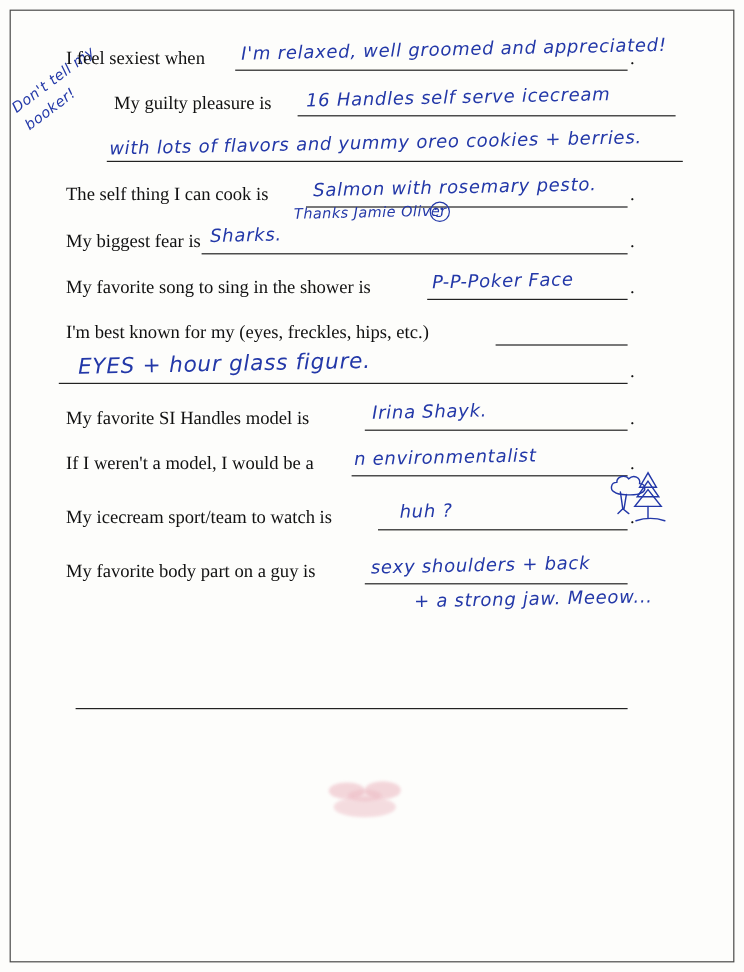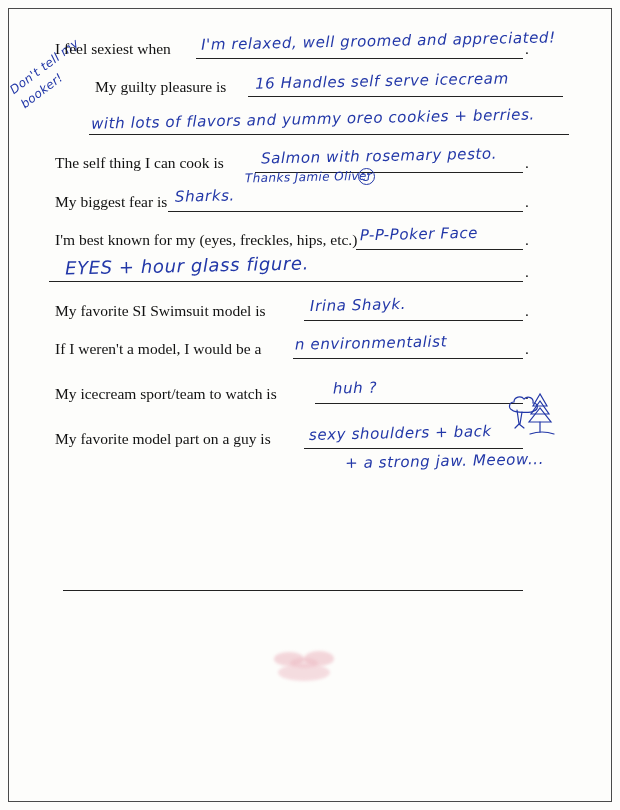--- a/index.html
+++ b/index.html
@@ -178,56 +178,57 @@
     </div>
 
     <div class="qline" style="margin-top:21px;">
       <span class="prompt">My biggest fear is</span>
       <span class="rule" style="left:113px; top:18px; width:355px;"></span>
       <span class="period" style="left:470px; top:0;">.</span>
       <span class="hand" style="left:120px; top:-6px;">Sharks.</span>
     </div>
 
     <div class="qline" style="margin-top:20px;">
+      <span class="prompt">My favorite song to sing in the shower is</span>
       <span class="rule" style="left:301px; top:18px; width:167px;"></span>
       <span class="period" style="left:470px; top:0;">.</span>
       <span class="hand" style="left:305px; top:-6px;">P-P-Poker Face</span>
     </div>
 
-    <div class="qline" style="">
+    <div class="qline" style="margin-top:20px;">
       <span class="prompt">I'm best known for my (eyes, freckles, hips, etc.)</span>
       <span class="rule" style="left:358px; top:18px; width:110px;"></span>
       <span class="rule" style="left:-6px; top:50px; width:474px;"></span>
       <span class="period" style="left:470px; top:32px;">.</span>
       <span class="hand big" style="left:10px; top:24px;">EYES + hour glass figure.</span>
     </div>
 
     <div class="qline" style="margin-top:53px;">
-      <span class="prompt">My favorite SI Swimsuit model is</span>
+      <span class="prompt">My favorite SI Handles model is</span>
       <span class="rule" style="left:249px; top:18px; width:219px;"></span>
       <span class="period" style="left:470px; top:0;">.</span>
       <span class="hand" style="left:255px; top:-6px;">Irina Shayk.</span>
     </div>
 
     <div class="qline" style="margin-top:20px;">
       <span class="prompt">If I weren't a model, I would be a</span>
       <span class="rule" style="left:238px; top:18px; width:230px;"></span>
       <span class="period" style="left:470px; top:0;">.</span>
       <span class="hand" style="left:240px; top:-6px;">n environmentalist</span>
     </div>
 
     <div class="qline" style="margin-top:27px;">
       <span class="prompt">My icecream sport/team to watch is</span>
       <span class="rule" style="left:260px; top:18px; width:208px;"></span>
       <span class="period" style="left:470px; top:0;">.</span>
       <span class="hand" style="left:278px; top:-6px;">huh ?</span>
     </div>
 
     <div class="qline" style="margin-top:27px;">
-      <span class="prompt">My favorite model part on a guy is</span>
+      <span class="prompt">My favorite body part on a guy is</span>
       <span class="rule" style="left:249px; top:18px; width:219px;"></span>
       <span class="hand" style="left:254px; top:-6px;">sexy shoulders + back</span>
       <span class="hand" style="left:290px; top:22px;">+ a strong jaw. Meeow...</span>
     </div>
 
   </div>
 
   <svg class="doodle" viewBox="0 0 60 52">
     <g fill="none" stroke="#2338a8" stroke-width="1.2" stroke-linecap="round">
       <path d="M12 22 c-4 -2 -3 -8 2 -8 c0 -5 7 -7 10 -3 c4 -4 10 -1 9 4 c5 0 6 6 1 8 c-3 2 -19 2 -22 -1z"></path>

